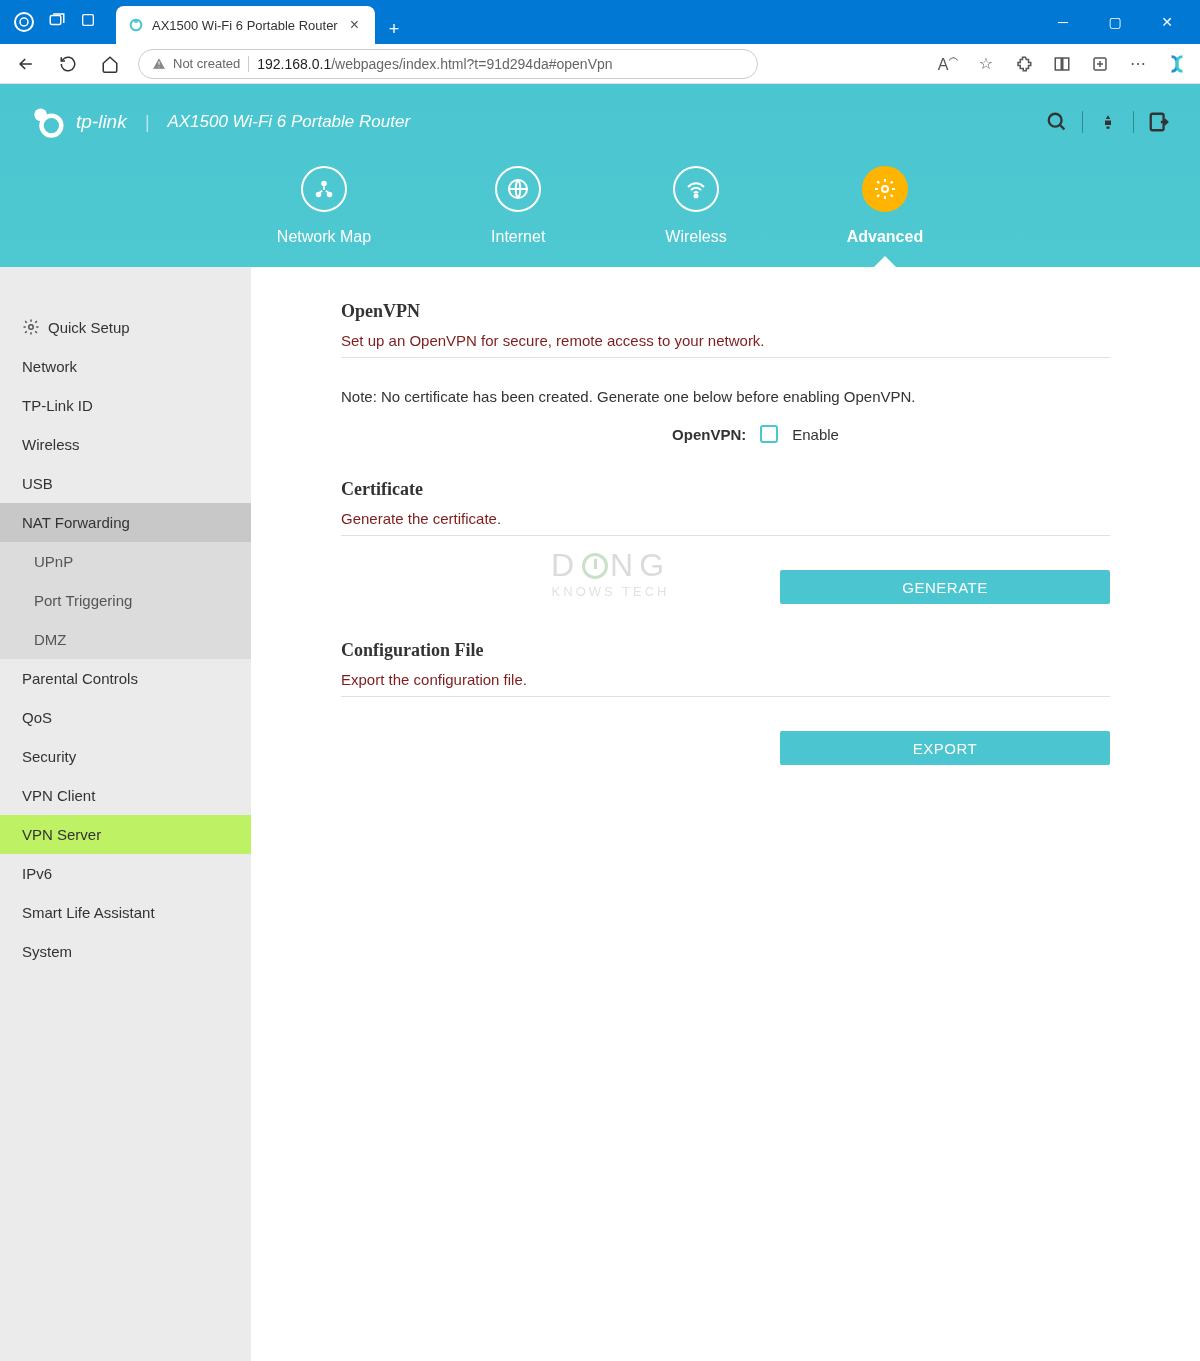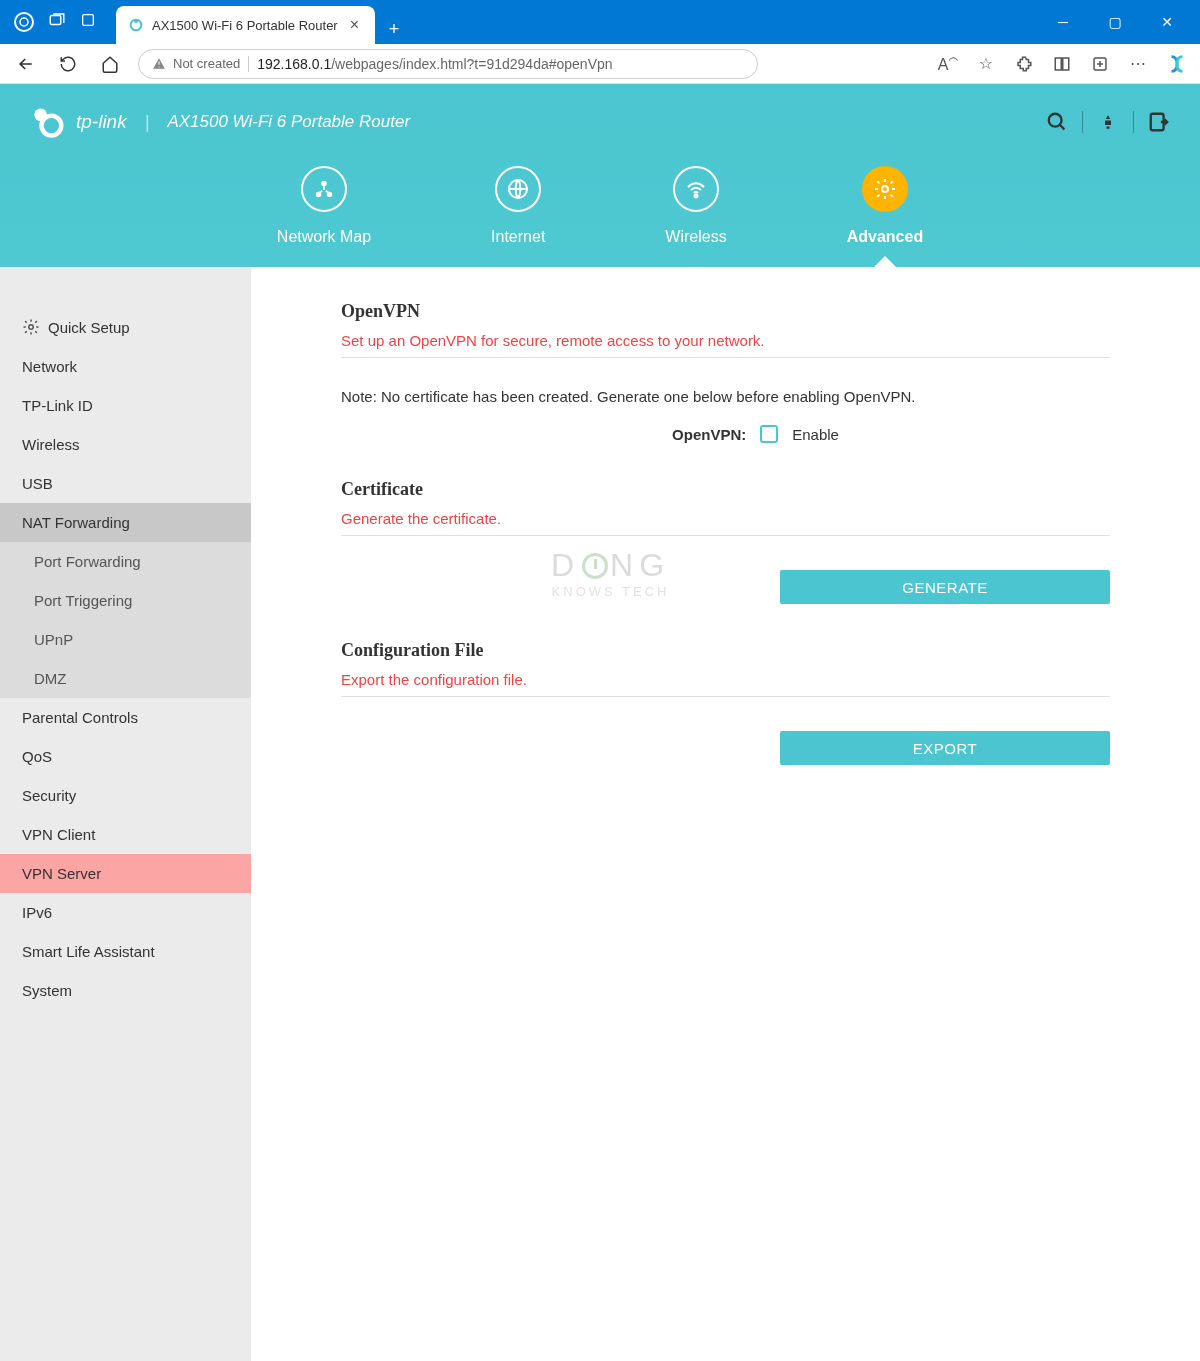--- a/index.html
+++ b/index.html
@@ -48,28 +48,28 @@
 .nav-tab.active .nav-tab-icon { background: #ffb400; border-color: #ffb400; }
 .nav-tab-label { font-size: 16px; }
 .nav-tab.active .nav-tab-label { font-weight: 600; }
 .nav-tab.active::after { content: ''; position: absolute; bottom: -24px; left: 50%; transform: translateX(-50%); width: 0; height: 0; border-left: 14px solid transparent; border-right: 14px solid transparent; border-bottom: 14px solid #fff; }
 
 
 .main { display: flex; height: 1346px; justify-content: center; }
 .sidebar { width: 251px; background: #ebebeb; padding-top: 40px; }
 .sidebar-item { padding: 11px 22px; font-size: 15px; color: #333; cursor: pointer; display: flex; align-items: center; gap: 8px; }
 .sidebar-item.expanded { background: #c8c8c8; }
-.sidebar-item.active { background: #fca5a5; color: #333; }
+.sidebar-item.active { background: #bef264; color: #333; }
 .sidebar-subitem { padding: 11px 22px 11px 34px; font-size: 15px; color: #555; cursor: pointer; background: #dcdcdc; }
 .quick-icon { width: 18px; height: 18px; }
 
 .content { flex: 1; padding: 34px 90px 20px; position: relative; }
 .section { margin-bottom: 36px; }
 .section-title { font-size: 18px; font-weight: 700; color: #333; margin-bottom: 10px; font-family: Liberation Serif, serif; }
-.section-desc { font-size: 15px; color: #ef4444; padding-bottom: 8px; border-bottom: 1px solid #e0e0e0; }
+.section-desc { font-size: 15px; color: #7f1d1d; padding-bottom: 8px; border-bottom: 1px solid #e0e0e0; }
 .note { font-size: 15px; color: #333; margin-top: 30px; margin-bottom: 20px; }
 .note b { font-weight: 400; }
 .form-row { display: flex; align-items: center; justify-content: center; gap: 14px; font-size: 15px; color: #333; margin-top: 8px; padding-left: 60px; }
 .form-label { font-weight: 700; }
 .checkbox { width: 18px; height: 18px; border: 2px solid #4bc5cf; border-radius: 3px; }
 .action-row { display: flex; justify-content: flex-end; margin-top: 34px; }
 .action-btn { background: #4bc5cf; color: #fff; border: none; width: 330px; height: 34px; font-size: 15px; letter-spacing: 0.5px; cursor: pointer; border-radius: 2px; }
 
 .watermark { position: absolute; top: 280px; left: 300px; opacity: 0.35; pointer-events: none; font-family: Arial; }
 .watermark .l1 { font-size: 32px; color: #999; letter-spacing: 6px; display: flex; align-items: center; }
@@ -263,23 +263,22 @@
       </div>
     <div class="sidebar-item">
         <span>Wireless</span>
       </div>
     <div class="sidebar-item">
         <span>USB</span>
       </div>
     <div class="sidebar-item expanded">
         <span>NAT Forwarding</span>
       </div>
-    <div class="sidebar-subitem"><span>Port Forwarding</span></div>
+    <div class="sidebar-subitem"><span>UPnP</span></div>
     <div class="sidebar-subitem"><span>Port Triggering</span></div>
-    <div class="sidebar-subitem"><span>UPnP</span></div>
     <div class="sidebar-subitem"><span>DMZ</span></div>
     <div class="sidebar-item">
         <span>Parental Controls</span>
       </div>
     <div class="sidebar-item">
         <span>QoS</span>
       </div>
     <div class="sidebar-item">
         <span>Security</span>
       </div>

